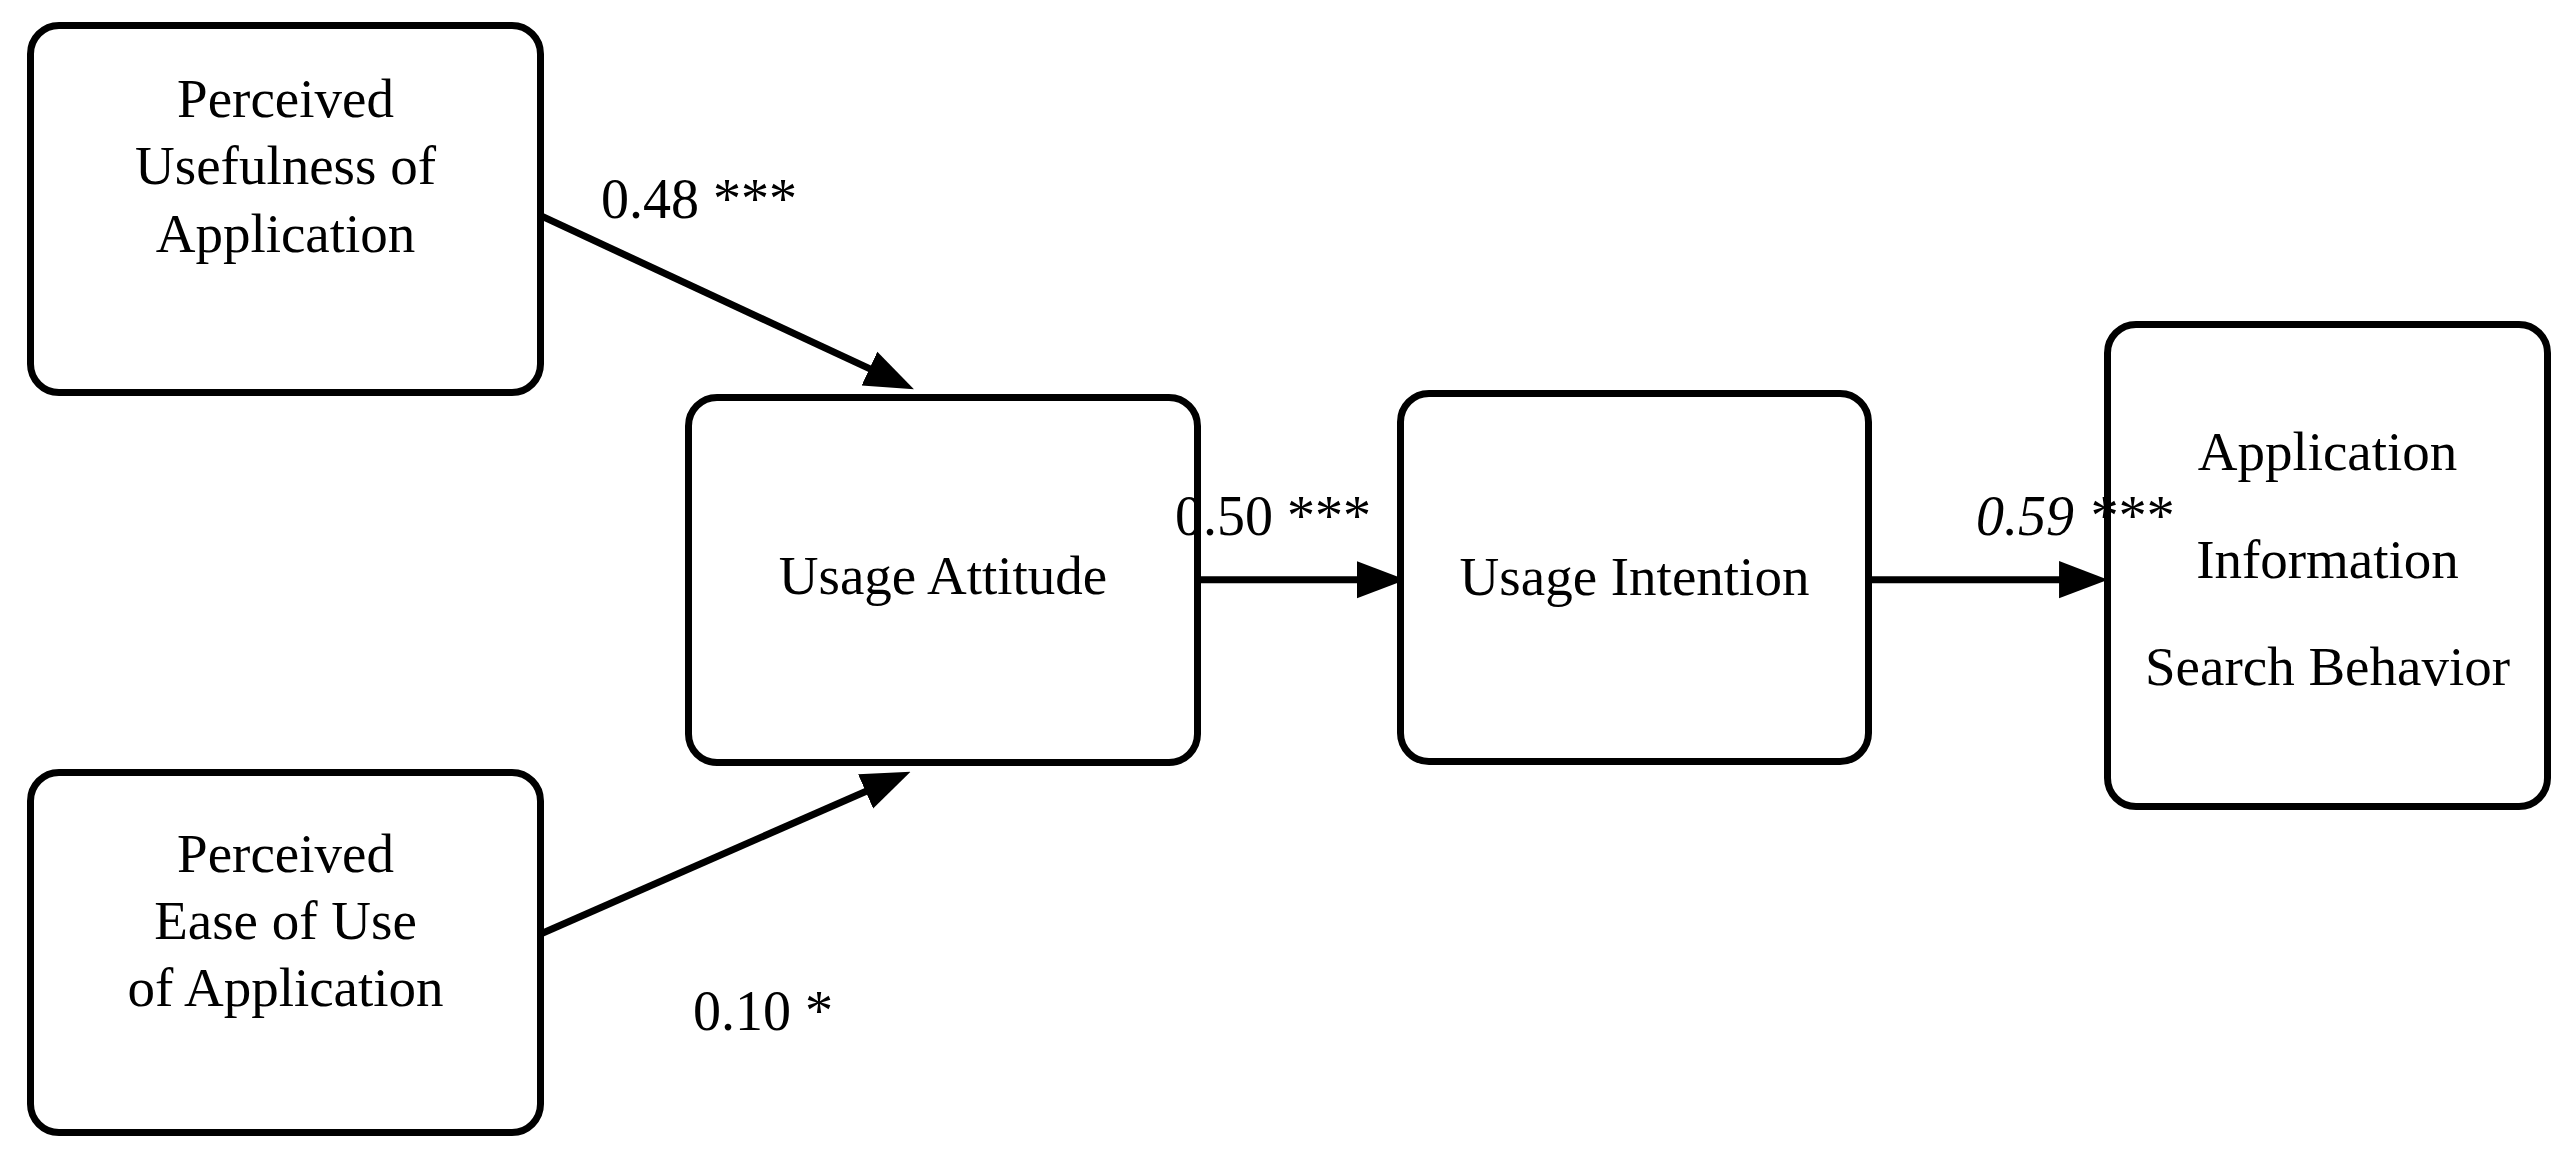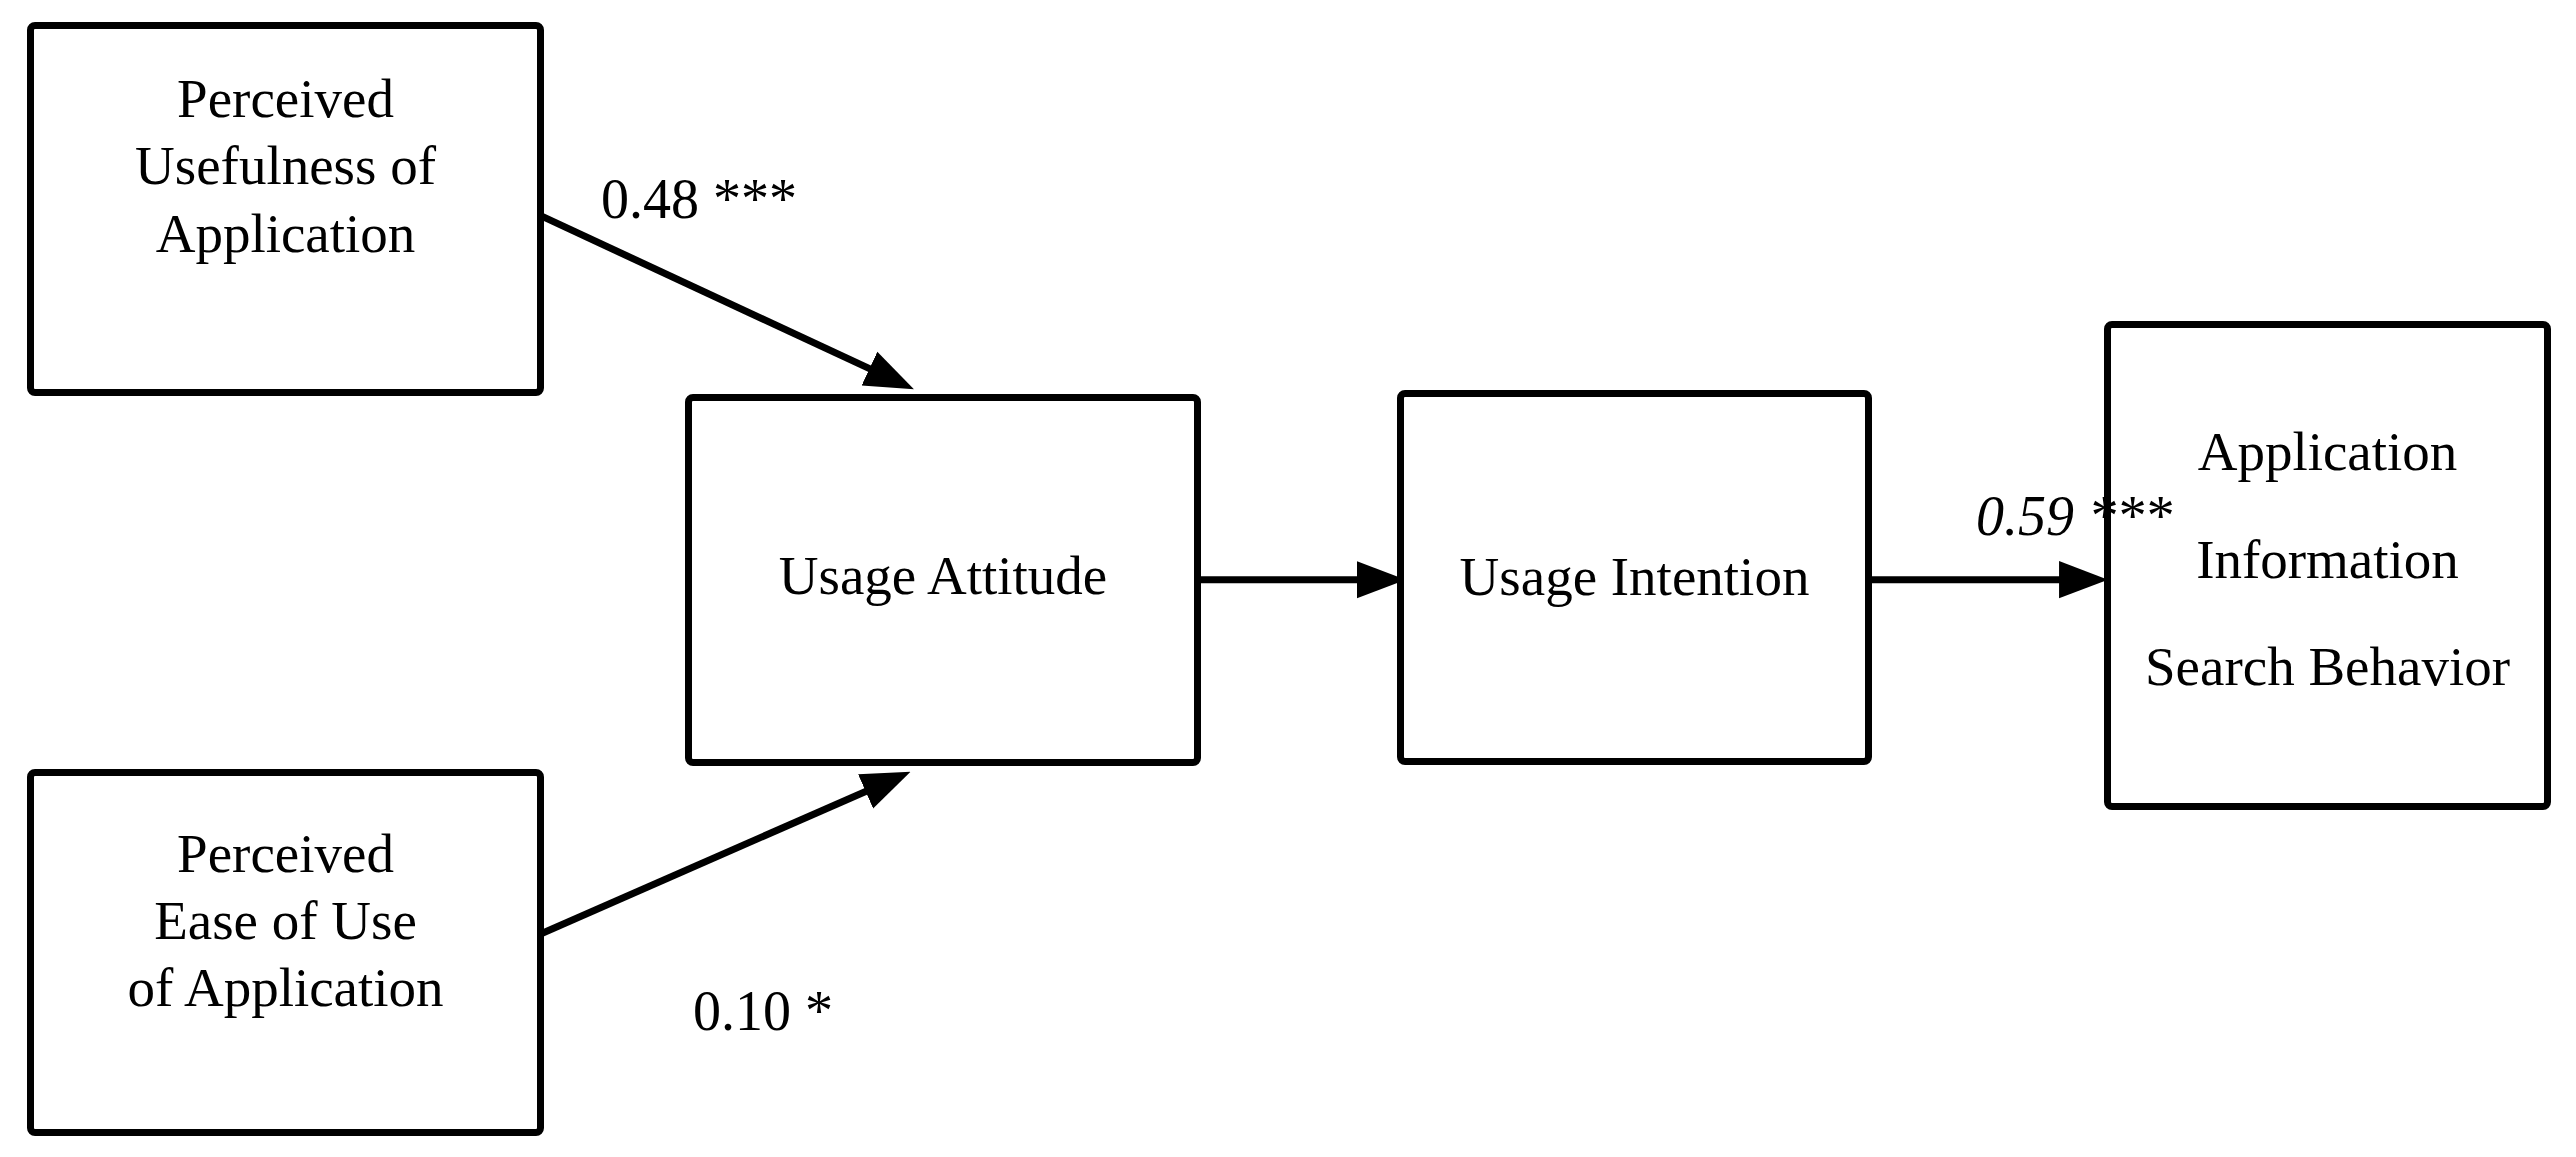--- a/index.html
+++ b/index.html
@@ -24,21 +24,21 @@
     position:absolute;
     left:0;top:0;
     width:2576px;
     height:1158px;
   }
   .node{
     position:absolute;
     box-sizing:border-box;
     background:var(--paper);
     border:7.7px solid var(--ink);
-    border-radius:8px;
+    border-radius:32px;
     display:flex;
     justify-content:center;
     text-align:center;
     font-size:55px;
     line-height:1.22;
     white-space:pre-line;
   }
   .node.top-text{ align-items:flex-start; }
   .node.mid-text{ align-items:center; }
   #node-pu   { left:27px;   top:22.4px;   width:517px; height:374px; padding-top:36px; }
@@ -96,17 +96,18 @@
   <div class="node mid-text" id="node-ui">Usage Intention</div>
 
   <div class="node mid-text" id="node-aisb">Application
 Information
 Search Behavior</div>
 
   <div class="edge-label" id="edge-label-pu-ua">0.48 ***</div>
 
   <div class="edge-label" id="edge-label-peou-ua">0.10 *</div>
 
+  <div class="edge-label" id="edge-label-ua-ui">0.50 ***</div>
 
   <div class="edge-label" id="edge-label-ui-aisb">0.59 ***</div>
 
 </div>
 
 
 </body></html>

